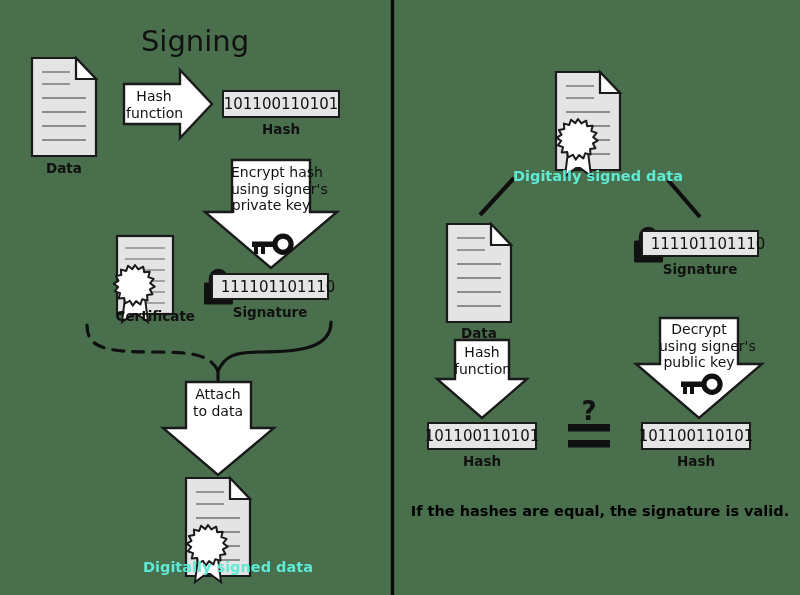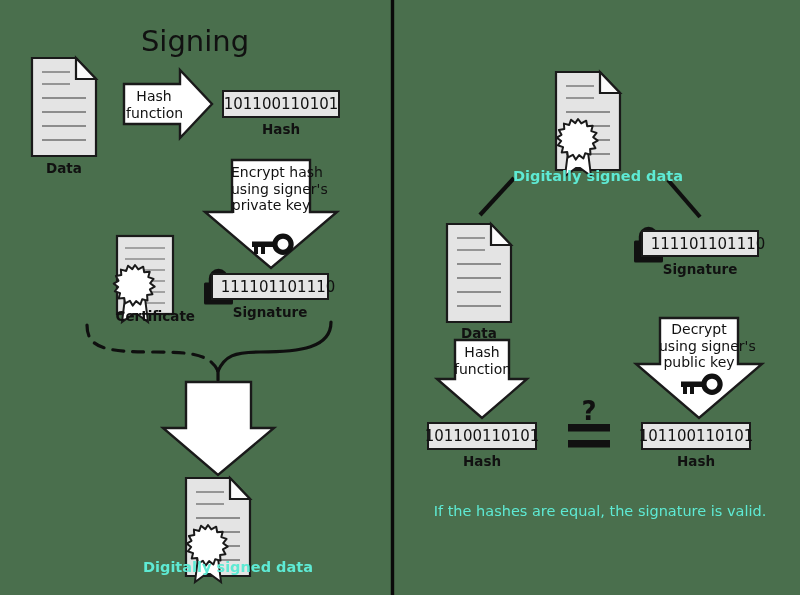--- a/index.html
+++ b/index.html
@@ -82,22 +82,22 @@
     font-size: 26px;
     font-weight: bold;
     color: #111111;
     text-align: center;
     font-family: "DejaVu Sans", sans-serif;
   }
   .footnote {
     position: absolute;
     text-align: center;
     font-size: 14.5px;
-    font-weight: normal;
-    color: #5eead4;
+    font-weight: bold;
+    color: #000000;
     white-space: nowrap;
     font-family: "DejaVu Sans", sans-serif;
   }
 </style>
 </head>
 <body>
 
 <div id="stage">
 
   <svg class="layer" viewBox="0 0 800 595">
@@ -243,20 +243,22 @@
   <div class="arrow-label" style="left:231px; top:164px; width:80px;">Encrypt hash
 using signer's
 private key</div>
 
   <div class="cap" style="left:95px; top:308px; width:100px;text-align:right;">Certificate</div>
 
   <div class="hashbox" style="left:211px; top:273px; width:118px; height:27px; padding-left:16px;">111101101110</div>
 
   <div class="cap" style="left:211px; top:304px; width:118px;">Signature</div>
 
+  <div class="arrow-label" style="left:182px; top:386px; width:72px;">Attach
+to data</div>
 
   <div class="cap-big" style="left:143px; top:559px; width:152px;">Digitally signed data</div>
 
 
   <div class="cap-big" style="left:513px; top:168px; width:152px;">Digitally signed data</div>
 
   <div class="cap" style="left:429px; top:325px; width:100px;">Data</div>
 
   <div class="hashbox" style="left:641px; top:230px; width:118px; height:27px; padding-left:16px;">111101101110</div>
 

